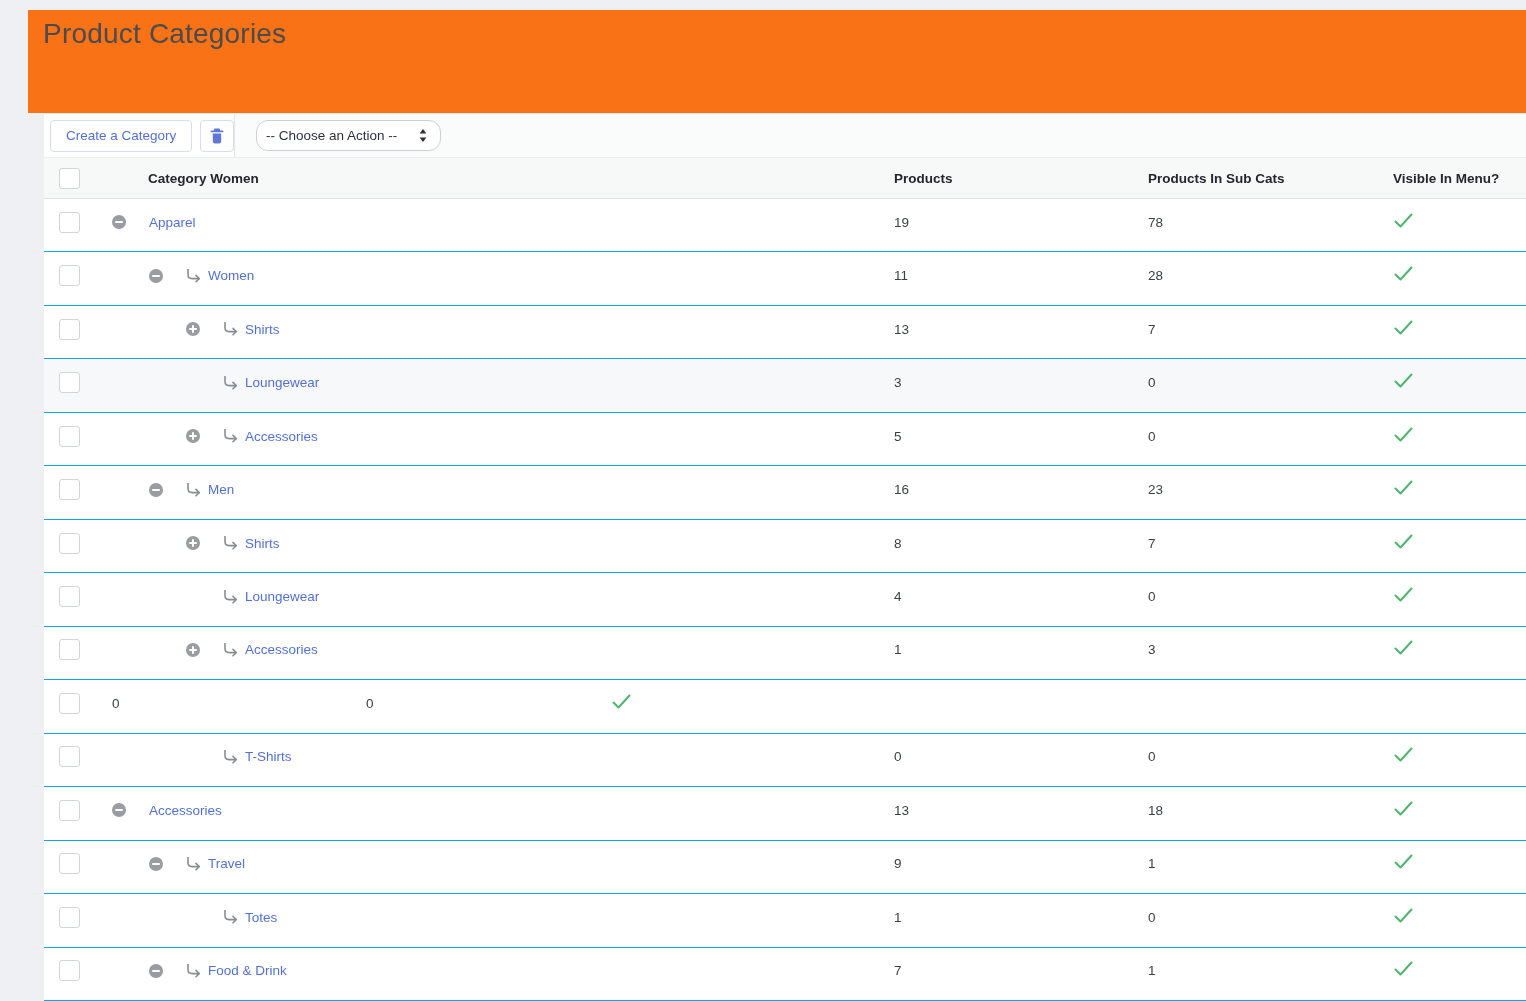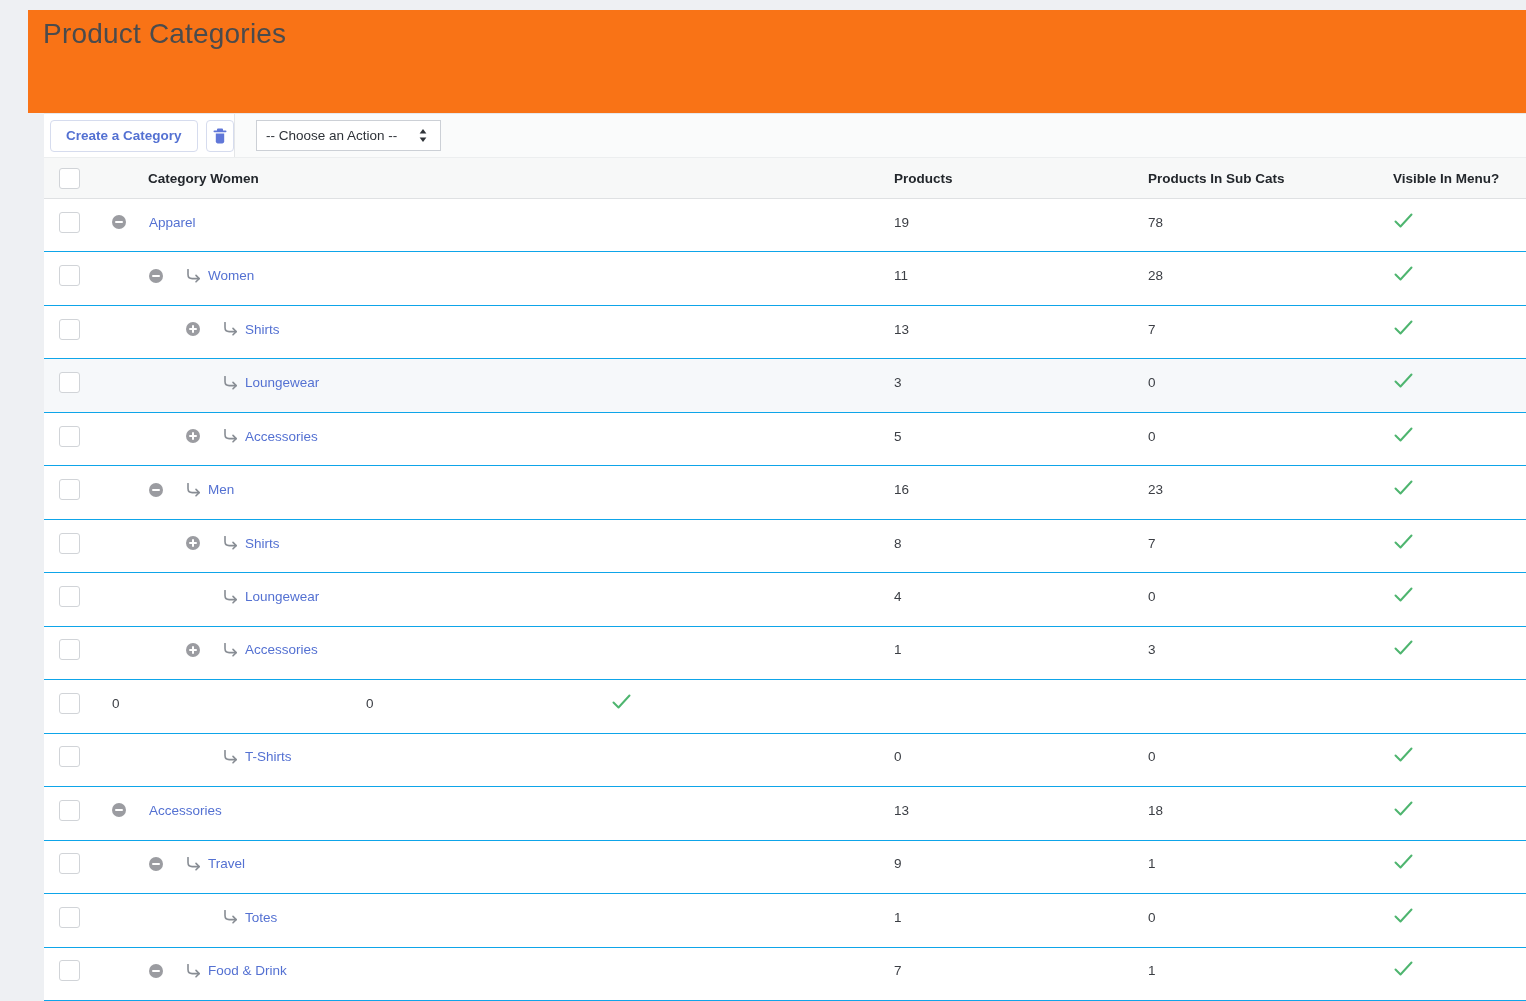--- a/index.html
+++ b/index.html
@@ -30,29 +30,29 @@
     background:#fafbfb; border-top:1px solid #e7e8ea; border-bottom:1px solid #e2e4e6;
     display:flex; align-items:center;
   }
   .btn-group {
     width:191px; height:100%; background:#ffffff; border-right:1px solid #e4e6e8;
     display:flex; align-items:center; padding-left:6px; gap:8px; flex:none;
   }
   .create-btn {
     height:32px; padding:0 15px; background:#fff;
     border:1px solid #d6dcee; border-radius:4px;
-    color:#5471d2; font-size:13.5px; font-family:inherit; cursor:pointer; white-space:nowrap;font-weight:bold;
+    color:#5471d2; font-size:13.5px; font-family:inherit; cursor:pointer; white-space:nowrap;
   }
   .trash-btn {
     width:34px; height:32px; background:#fff; border:1px solid #d6dcee; border-radius:4px;
     display:flex; align-items:center; justify-content:center; cursor:pointer;
   }
   .action-select {
     margin-left:21px; width:185px; height:31px; background:#fff;
-    border:1px solid #ccd0d6; border-radius:0;
+    border:1px solid #ccd0d6; border-radius:12px;
     display:flex; align-items:center; padding-left:9px; padding-right:13px;
     font-size:13.5px; color:#2e3238; cursor:pointer;
   }
   .action-select .sel-label { flex:1; }
 
   
   .table { position:absolute; left:44px; top:157px; width:1482px; }
   .thead {
     height:42px; background:#f7f8f8;
     border-top:1px solid #eceeef; border-bottom:1px solid #dfe1e3;

